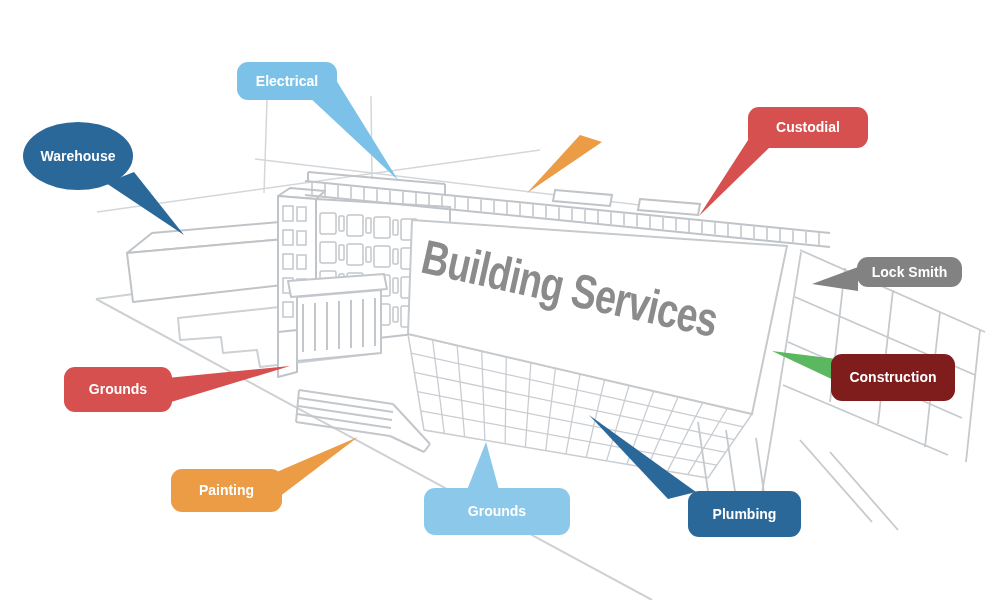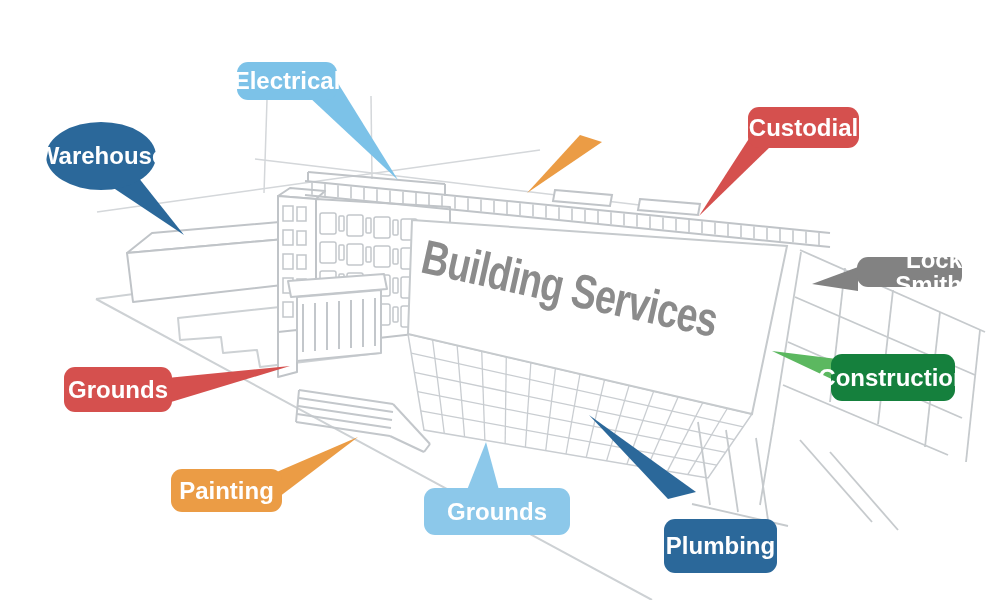--- a/index.html
+++ b/index.html
@@ -9,31 +9,31 @@
   }
   .stage svg{position:absolute;left:0;top:0;z-index:1;}
   .banner-text{
     position:absolute;left:428px;top:233px;z-index:2;
     font-size:48px;font-weight:bold;color:#8b8b8b;letter-spacing:-1px;
     white-space:nowrap;line-height:1;
     transform:rotate(12.5deg) scaleX(0.78);transform-origin:0 0;
   }
   .callout{
     position:absolute;z-index:3;display:flex;align-items:center;justify-content:center;
-    color:#ffffff;font-weight:bold;font-size:24px;border-radius:11px;
+    color:#ffffff;font-weight:bold;font-size:14px;border-radius:11px;
     text-align:center;line-height:1.05;
   }
   .callout.ellipse{border-radius:50%;}
-  #c-warehouse{left:46px;top:122px;width:110px;height:68px;}
+  #c-warehouse{left:23px;top:122px;width:110px;height:68px;}
   #c-electrical{left:237px;top:62px;width:100px;height:38px;}
   #c-hvac{left:578px;top:93px;width:71px;height:50px;}
-  #c-custodial{left:748px;top:107px;width:111px;height:41px;}
+  #c-custodial{left:748px;top:107px;width:120px;height:41px;}
   #c-locksmith{left:857px;top:257px;width:105px;height:30px;text-align:right;}
   #c-construction{left:831px;top:354px;width:124px;height:47px;}
-  #c-plumbing{left:664px;top:491px;width:113px;height:54px;margin-top:28px;}
+  #c-plumbing{left:688px;top:491px;width:113px;height:46px;}
   #c-grounds{left:424px;top:488px;width:146px;height:47px;}
   #c-painting{left:171px;top:469px;width:111px;height:43px;}
   #c-alarms{left:64px;top:367px;width:108px;height:45px;}
 </style>
 </head>
 <body>
 
 <div class="stage">
 
   <svg viewBox="0 0 1000 600" width="1000" height="600">
@@ -248,18 +248,18 @@
       <polygon points="167,378 171,402 290,366" fill="#d5504e"></polygon>
     </g>
   </svg>
 
   <div class="banner-text">Building Services</div>
 
   <div class="callout ellipse" id="c-warehouse" style="background: rgb(43, 104, 154);">Warehouse</div>
   <div class="callout" id="c-electrical" style="background: rgb(124, 194, 232);">Electrical</div>
   <div class="callout" id="c-custodial" style="background: rgb(213, 80, 78);">Custodial</div>
   <div class="callout" id="c-locksmith" style="background: rgb(130, 130, 130);">Lock Smith</div>
-  <div class="callout" id="c-construction" style="background: #15803d;">Construction</div>
+  <div class="callout" id="c-construction" style="background: #7f1d1d;">Construction</div>
   <div class="callout" id="c-plumbing" style="background: rgb(43, 104, 154);">Plumbing</div>
   <div class="callout" id="c-grounds" style="background: rgb(140, 200, 234);">Grounds</div>
   <div class="callout" id="c-painting" style="background: rgb(235, 156, 69); text-align: right;">Painting</div>
   <div class="callout" id="c-alarms" style="background: rgb(213, 80, 78);">Grounds</div>
 </div>
 
 </body></html>

